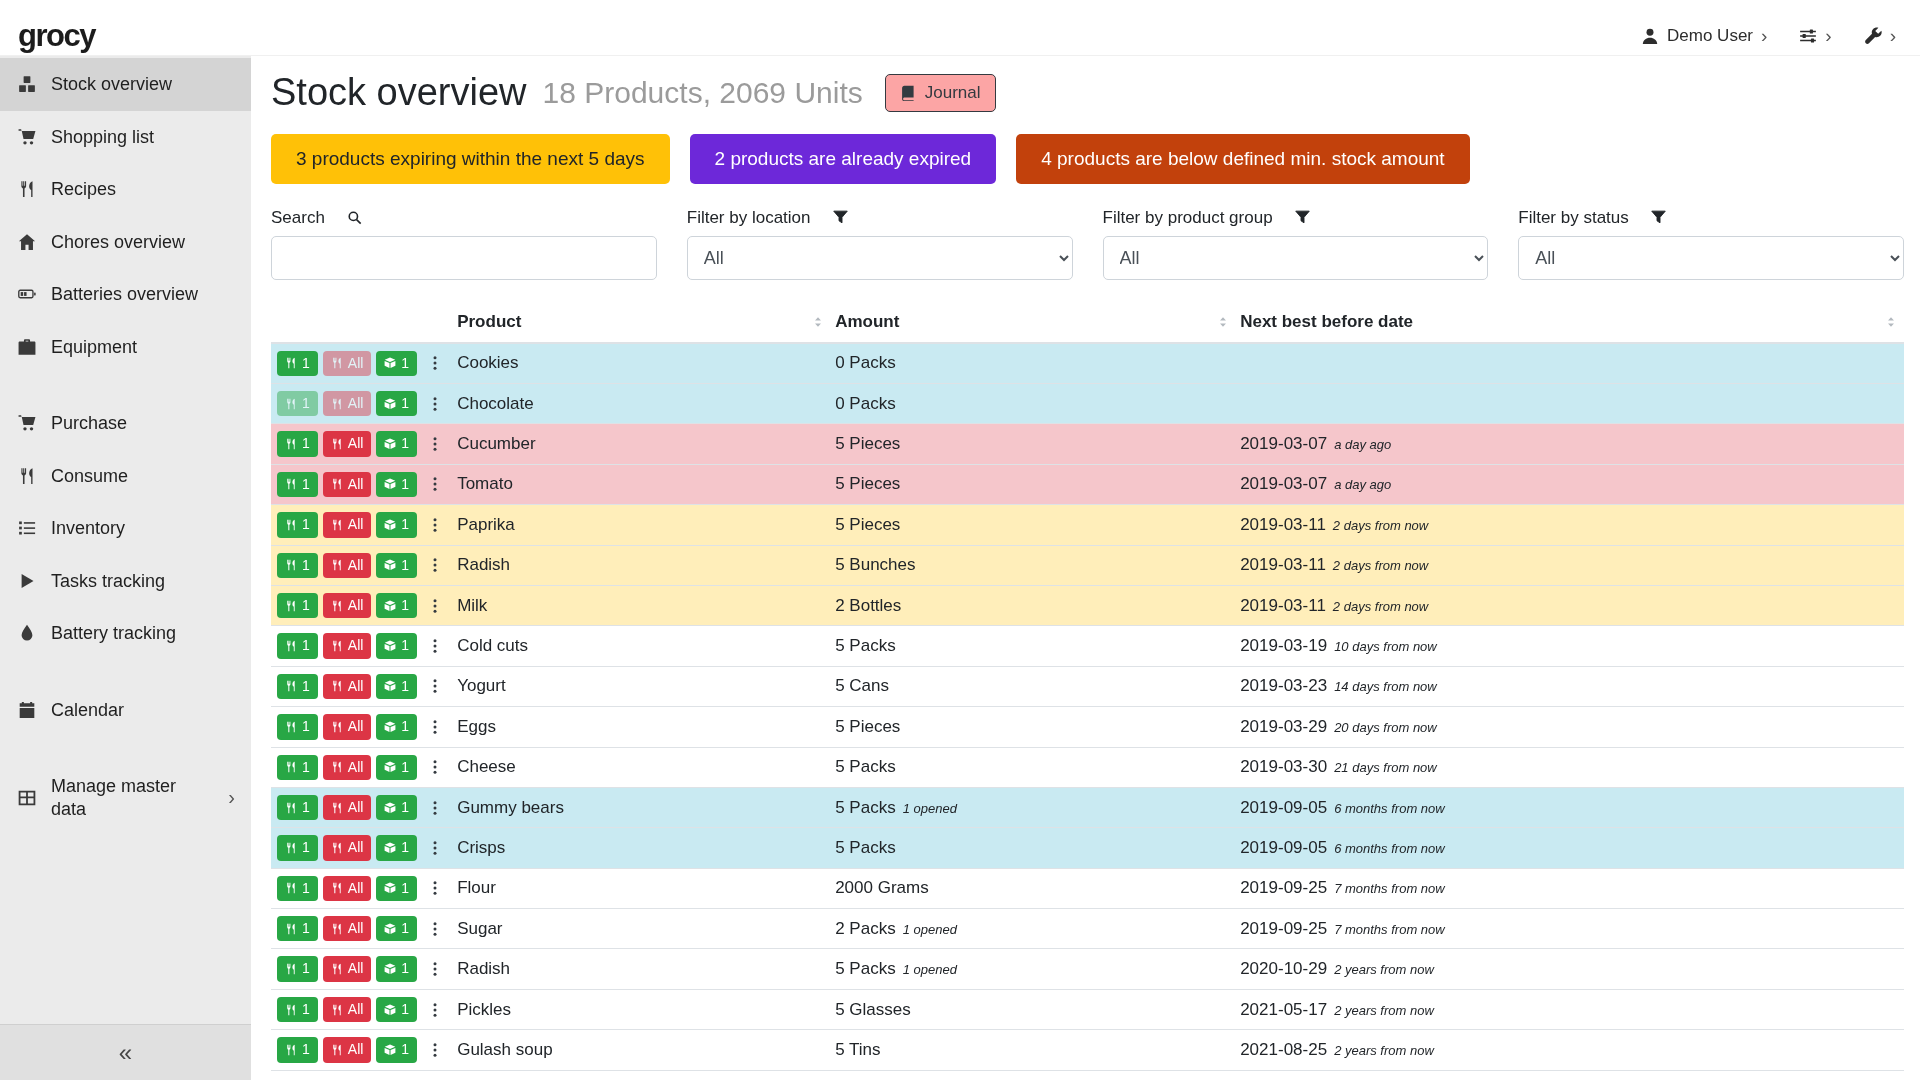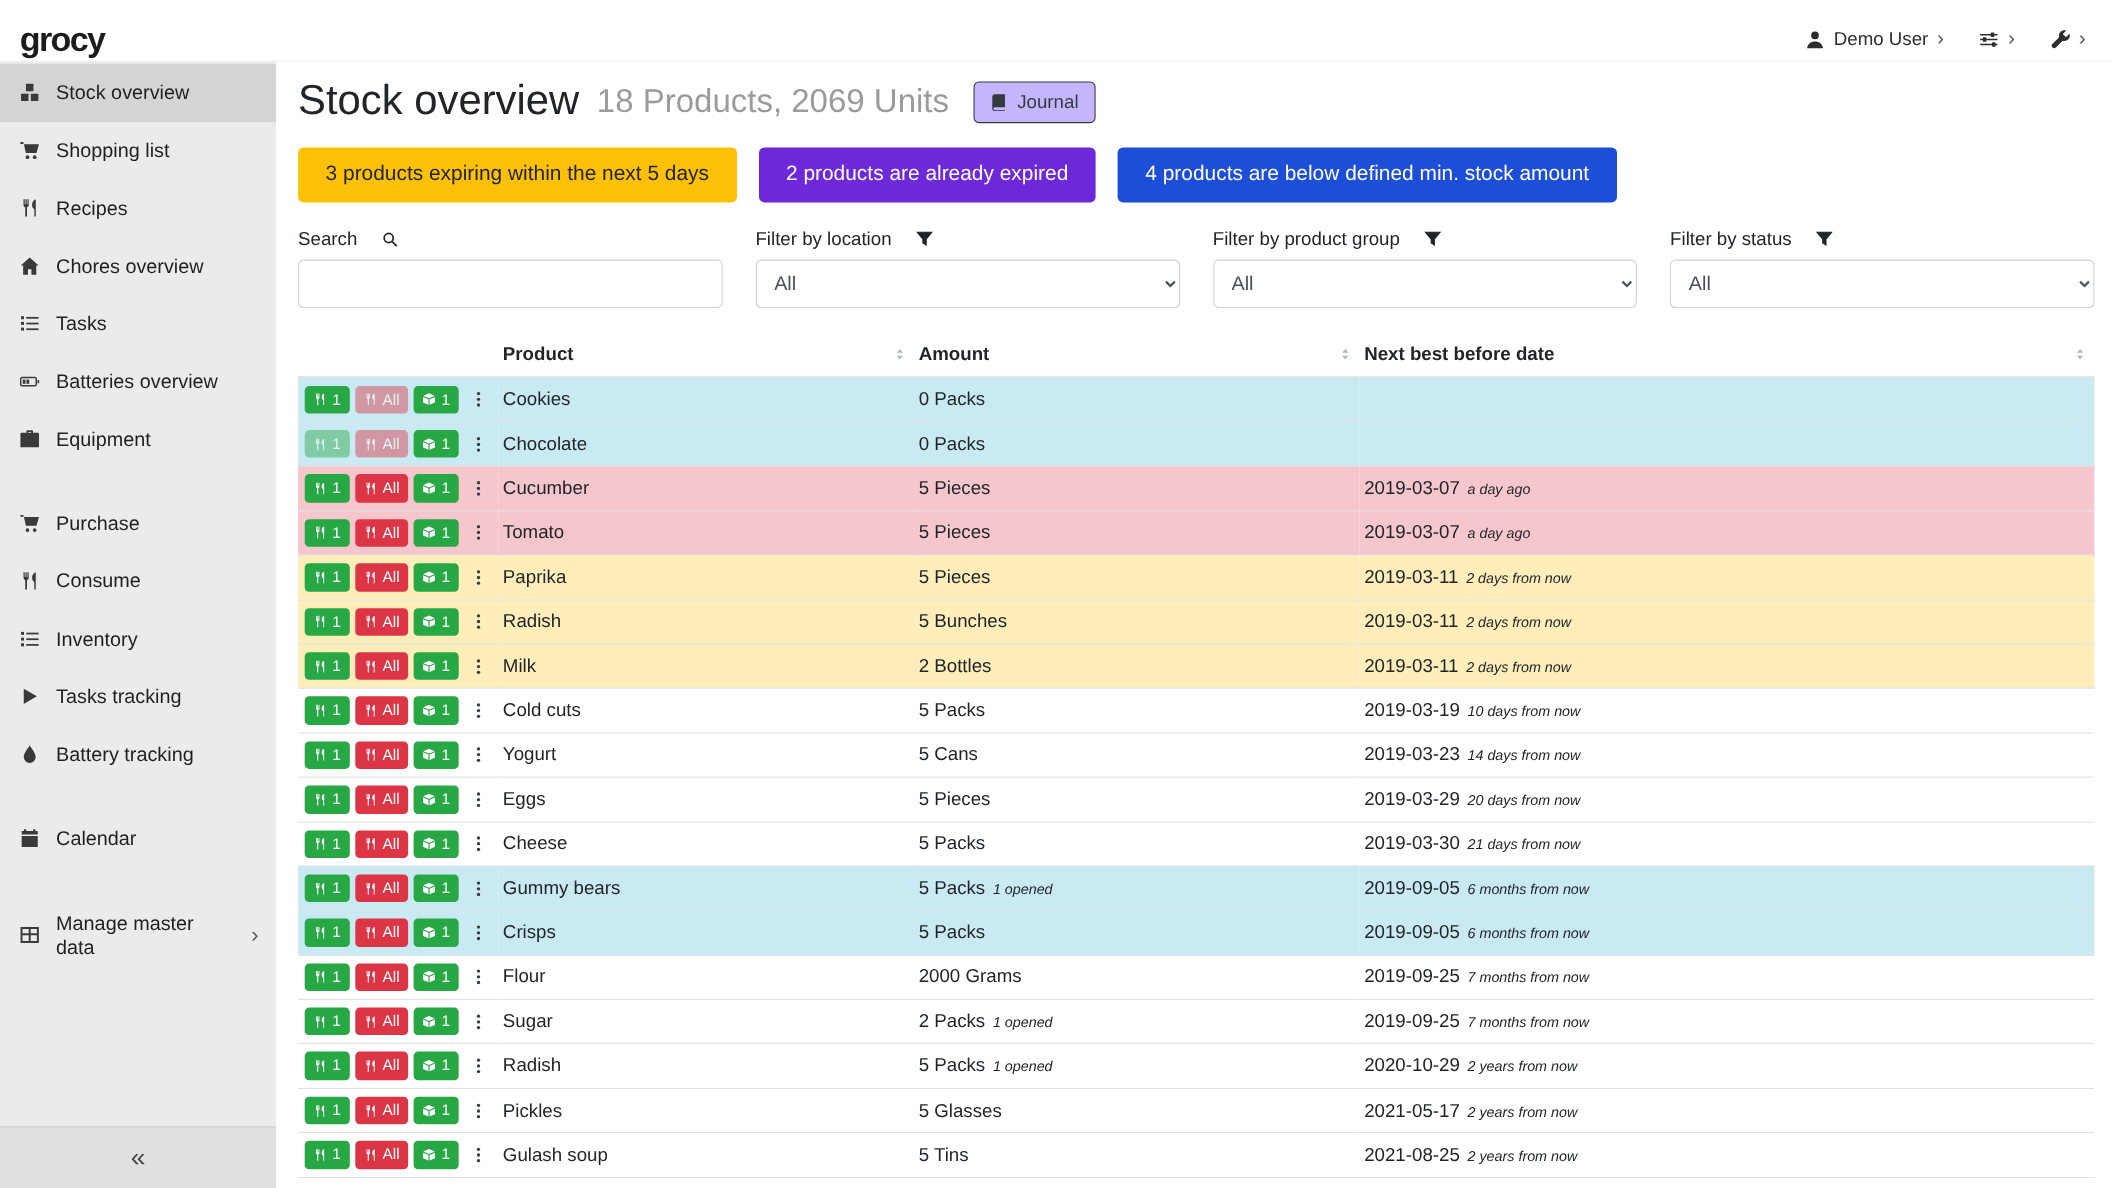--- a/index.html
+++ b/index.html
@@ -45,21 +45,21 @@
   }
 
   
   .main { flex: 1; padding: 14px 16px 0 20px; overflow: hidden; }
 
   .page-head { display: flex; align-items: center; gap: 16px; }
   .page-title { font-size: 38px; font-weight: 500; margin: 0; line-height: 1.2; }
   .page-subtitle { font-size: 30px; color: #9b9b9b; font-weight: 400; }
   .btn-journal {
     display: inline-flex; align-items: center; gap: 9px; margin-left: 6px;
-    background: #c4b5fd; border: 1px solid #343a40; color: #343a40;
+    background: #fca5a5; border: 1px solid #343a40; color: #343a40;
     border-radius: 5px; padding: 8px 14px; font-size: 17px; font-family: inherit; cursor: pointer;
   }
   .btn-journal .ticon { font-size: 16px; }
   .btn-journal .ticon svg { width: 1em; height: 1em; fill: currentColor; }
 
   .banners { display: flex; gap: 20px; margin-top: 18px; }
   .banner {
     border-radius: 5px; padding: 14px 25px; font-size: 19px; font-weight: 500;
     cursor: pointer; white-space: nowrap;
   }
@@ -183,34 +183,20 @@
             <svg viewBox="0 0 16 16">
               <path d="M8 1 .8 7.4h1.9V15h3.9v-4.6h2.8V15h3.9V7.4h1.9L8 1z"></path>
             </svg>
           </span>
     <span class="label">Chores overview</span>
 
   </div>
         <div class="nav-item">
     <span class="icon">
             <svg viewBox="0 0 16 16">
-              <rect x="1" y="2.2" width="2.4" height="2.4"></rect>
-              <rect x="5.2" y="2.8" width="10" height="1.4"></rect>
-              <rect x="1" y="6.8" width="2.4" height="2.4"></rect>
-              <rect x="5.2" y="7.4" width="10" height="1.4"></rect>
-              <rect x="1" y="11.4" width="2.4" height="2.4"></rect>
-              <rect x="5.2" y="12" width="10" height="1.4"></rect>
-            </svg>
-          </span>
-    <span class="label">Tasks</span>
-
-  </div>
-        <div class="nav-item">
-    <span class="icon">
-            <svg viewBox="0 0 16 16">
               <rect x=".7" y="4.7" width="12.6" height="6.6" rx="1.2" fill="none" stroke="currentColor" stroke-width="1.2"></rect>
               <rect x="14.3" y="6.7" width="1.4" height="2.6" rx=".4"></rect>
               <rect x="2.4" y="6.3" width="2.2" height="3.4"></rect>
               <rect x="5.4" y="6.3" width="2.2" height="3.4"></rect>
             </svg>
           </span>
     <span class="label">Batteries overview</span>
 
   </div>
         <div class="nav-item">
@@ -310,21 +296,21 @@
               <path d="M4.4.7h9.2v11.9H4.4c-.7 0-1.3.6-1.3 1.3s.6 1.3 1.3 1.3h9.2v1H4.4c-1.3 0-2.3-1-2.3-2.3V3C2.1 1.7 3.1.7 4.4.7z"></path>
             </svg>
           </span>
         <span>Journal</span>
       </button>
     </div>
 
     <div class="banners">
         <div class="banner" style="background: rgb(255, 193, 7); color: rgb(33, 37, 41);">3 products expiring within the next 5 days</div>
         <div class="banner" style="background: #6d28d9; color: rgb(255, 255, 255);">2 products are already expired</div>
-        <div class="banner" style="background: #1d4ed8; color: rgb(255, 255, 255); text-align: center;">4 products are below defined min. stock amount</div>
+        <div class="banner" style="background: #c2410c; color: rgb(255, 255, 255); text-align: center;">4 products are below defined min. stock amount</div>
       </div>
 
     <div class="filters">
       <div class="filter">
         <div class="filter-label">
           <span>Search</span>
           <span class="ticon">
               <svg viewBox="0 0 16 16">
                 <circle cx="6.8" cy="6.8" r="4.4" fill="none" stroke="currentColor" stroke-width="1.7"></circle>
                 <path d="M10.2 10.2l4.4 4.4" fill="none" stroke="currentColor" stroke-width="1.7"></path>

